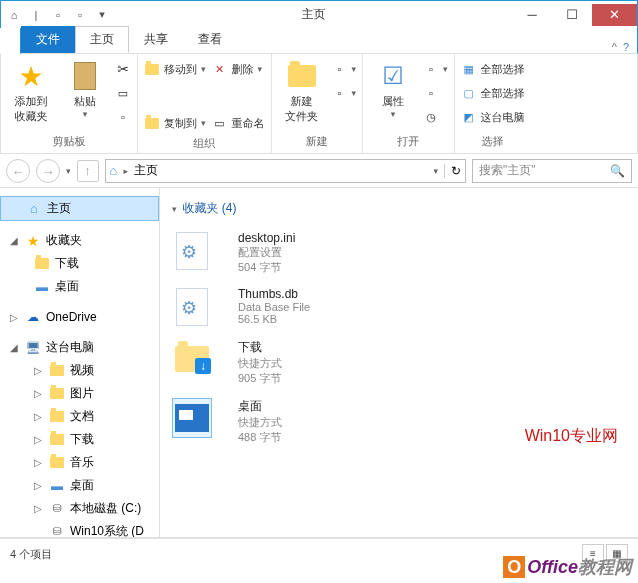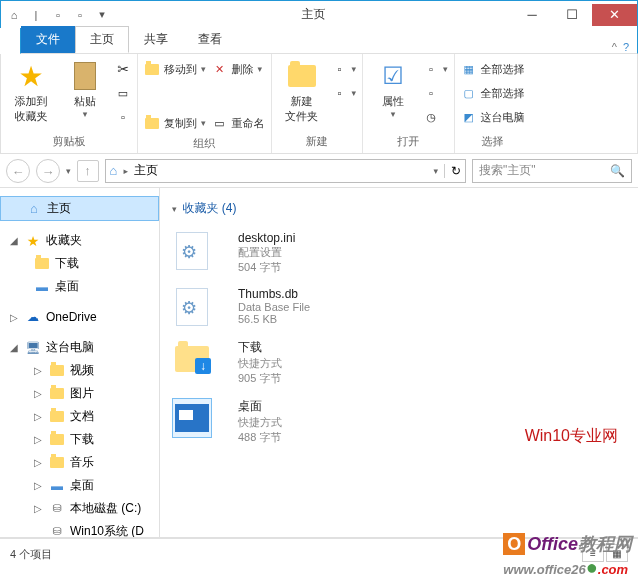--- a/index.html
+++ b/index.html
@@ -423,14 +423,13 @@
 <div class="statusbar">
   <span>4 个项目</span>
   <div class="viewbtns">
     <div class="vb">≡</div>
     <div class="vb">▦</div>
   </div>
 </div>
 
 <div class="officewm">
   <span class="ologo">O</span><span class="o1">Office</span><span class="o2">教程网</span><br>
-  <span style="font-size:13px;"><span class="o2">www.office26</span><span class="dot">●</span><span class="com">.com</span></span>
 </div>
 
 </body></html>

